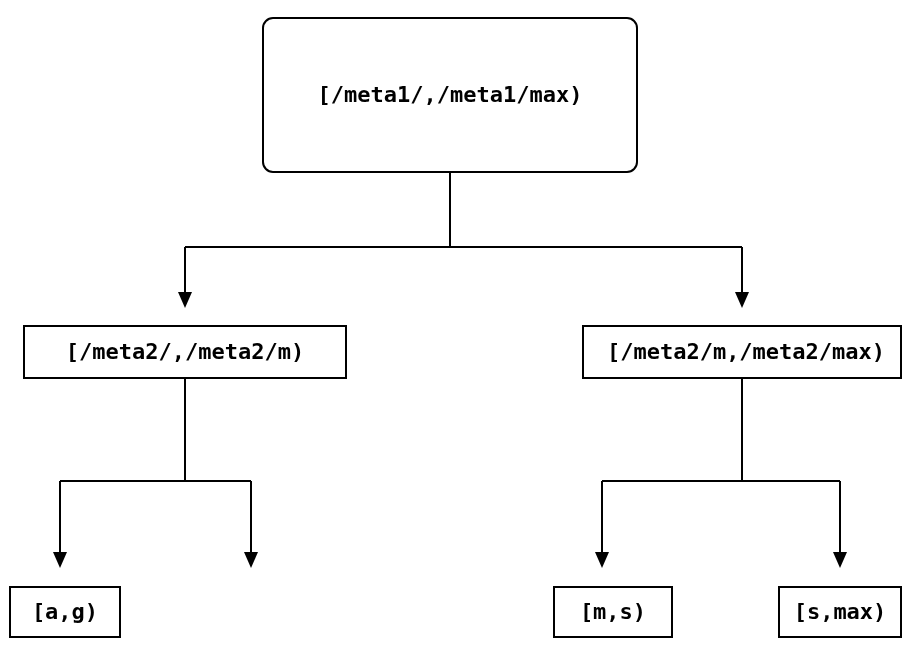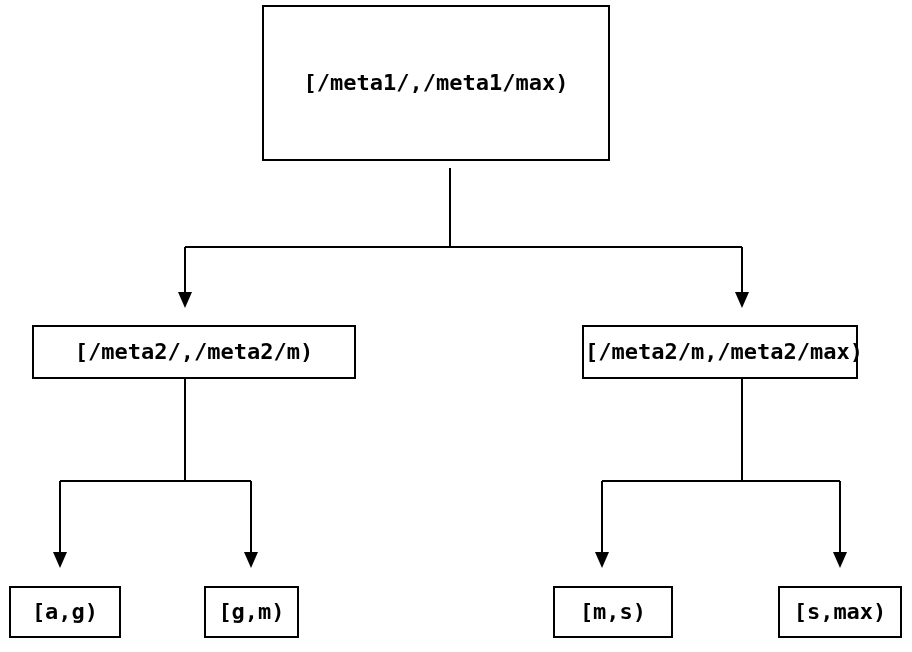--- a/index.html
+++ b/index.html
@@ -32,23 +32,23 @@
     background: #ffffff;
     display: flex;
     align-items: center;
     justify-content: center;
     font-size: 22px;
     font-weight: bold;
     color: #000000;
     white-space: nowrap;
     line-height: 1;
   }
-  .node-root   { left: 262px; top: 5px;  width: 348px; height: 156px; }
-  .node-l1l    { left: 23px;  top: 325px; width: 324px; height: 54px; margin-left: 9px; }
-  .node-l1r    { left: 582px; top: 325px; width: 276px; height: 54px; padding-left: 8px; }
+  .node-root   { left: 262px; top: 17px;  width: 376px; height: 156px; border-radius: 11px; }
+  .node-l1l    { left: 23px;  top: 325px; width: 324px; height: 54px; }
+  .node-l1r    { left: 582px; top: 325px; width: 320px; height: 54px; padding-left: 8px; }
   .node-leaf-ag   { left: 9px;   top: 586px; width: 112px; height: 52px; }
   .node-leaf-gm   { left: 204px; top: 586px; width: 95px;  height: 52px; }
   .node-leaf-ms   { left: 553px; top: 586px; width: 120px; height: 52px; }
   .node-leaf-smax { left: 778px; top: 586px; width: 124px; height: 52px; }
 </style>
 </head>
 <body>
 
 <div class="canvas">
 
@@ -89,23 +89,20 @@
   </div>
 
   <div class="node node-l1r">
     <span>[/meta2/m,/meta2/max)</span>
   </div>
 
   <div class="node node-leaf-ag">
     <span>[a,g)</span>
   </div>
 
-  <div class="node node-leaf-gm">
-    <span>[g,m)</span>
-  </div>
 
   <div class="node node-leaf-ms">
     <span>[m,s)</span>
   </div>
 
   <div class="node node-leaf-smax">
     <span>[s,max)</span>
   </div>
 
 </div>

